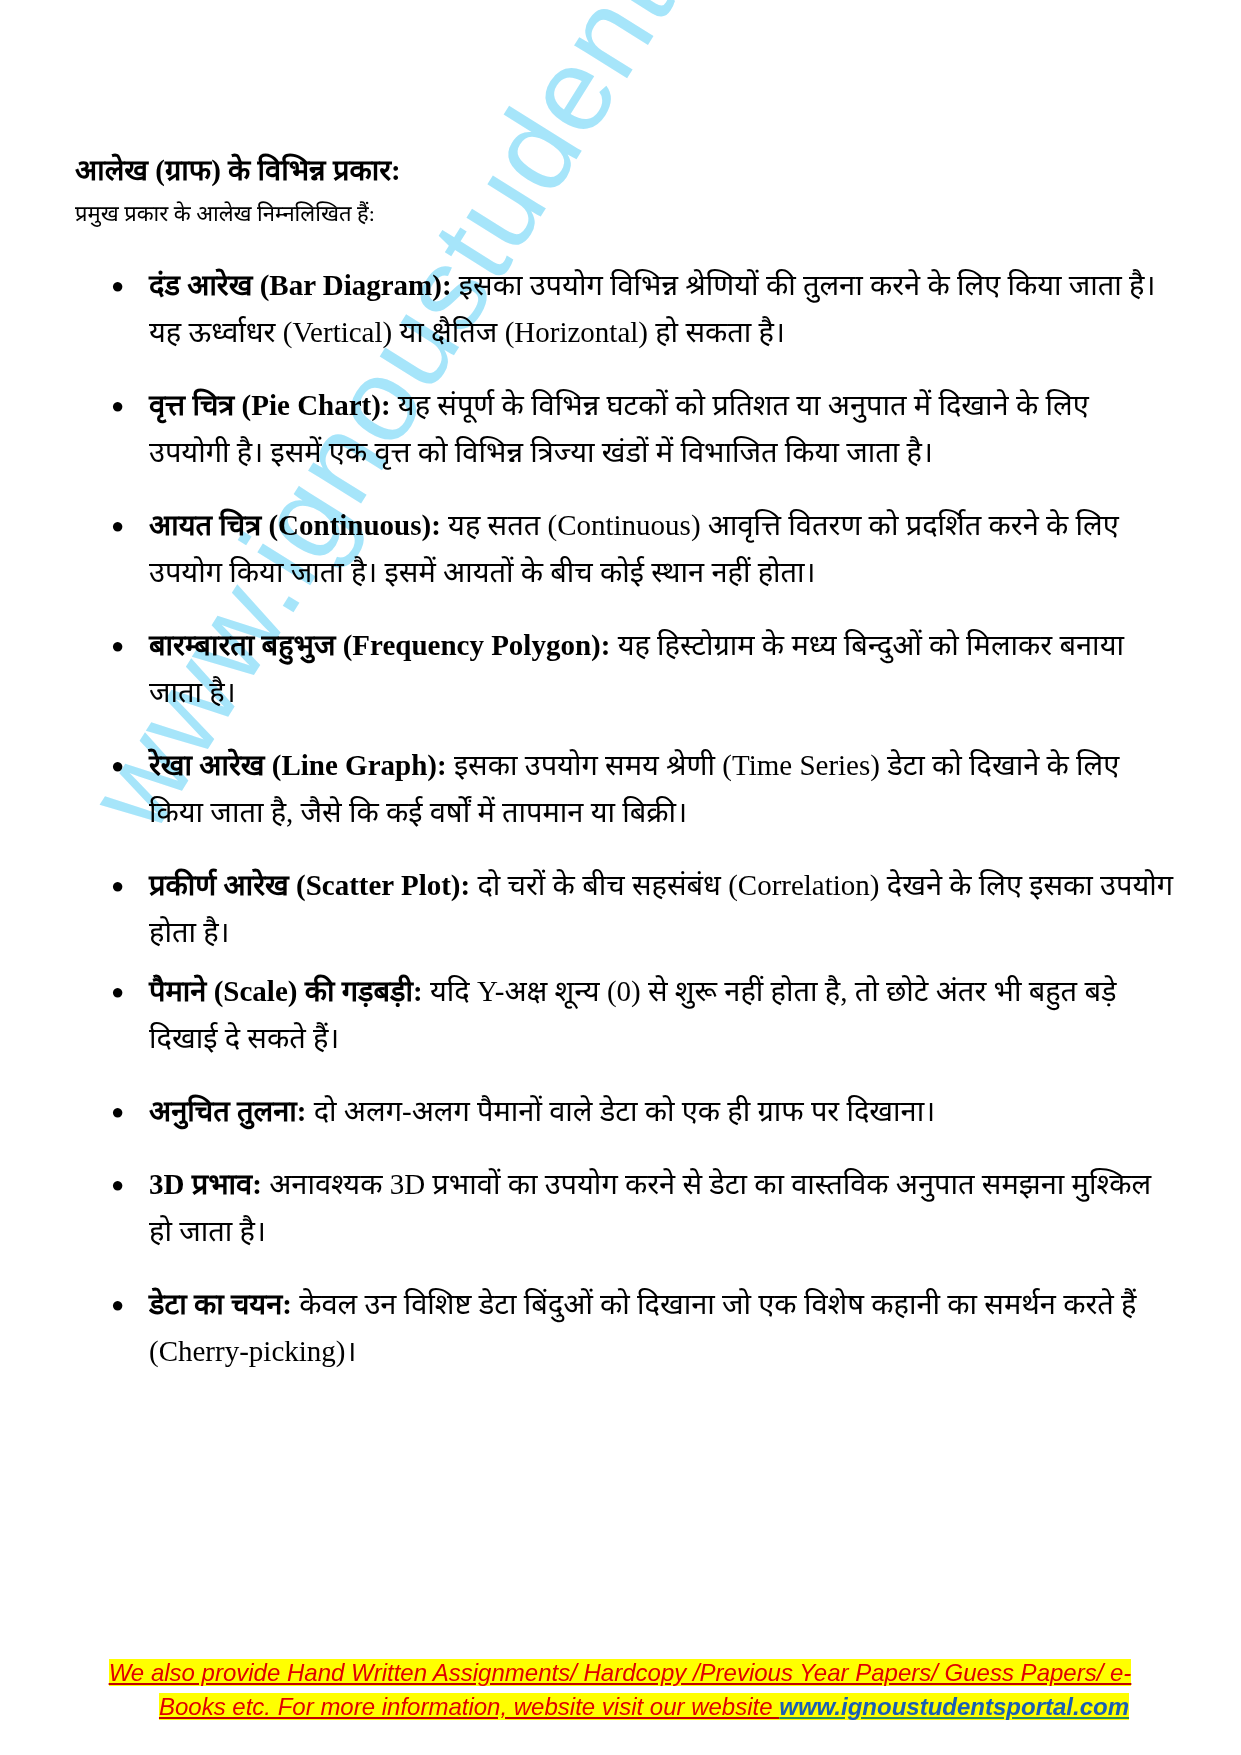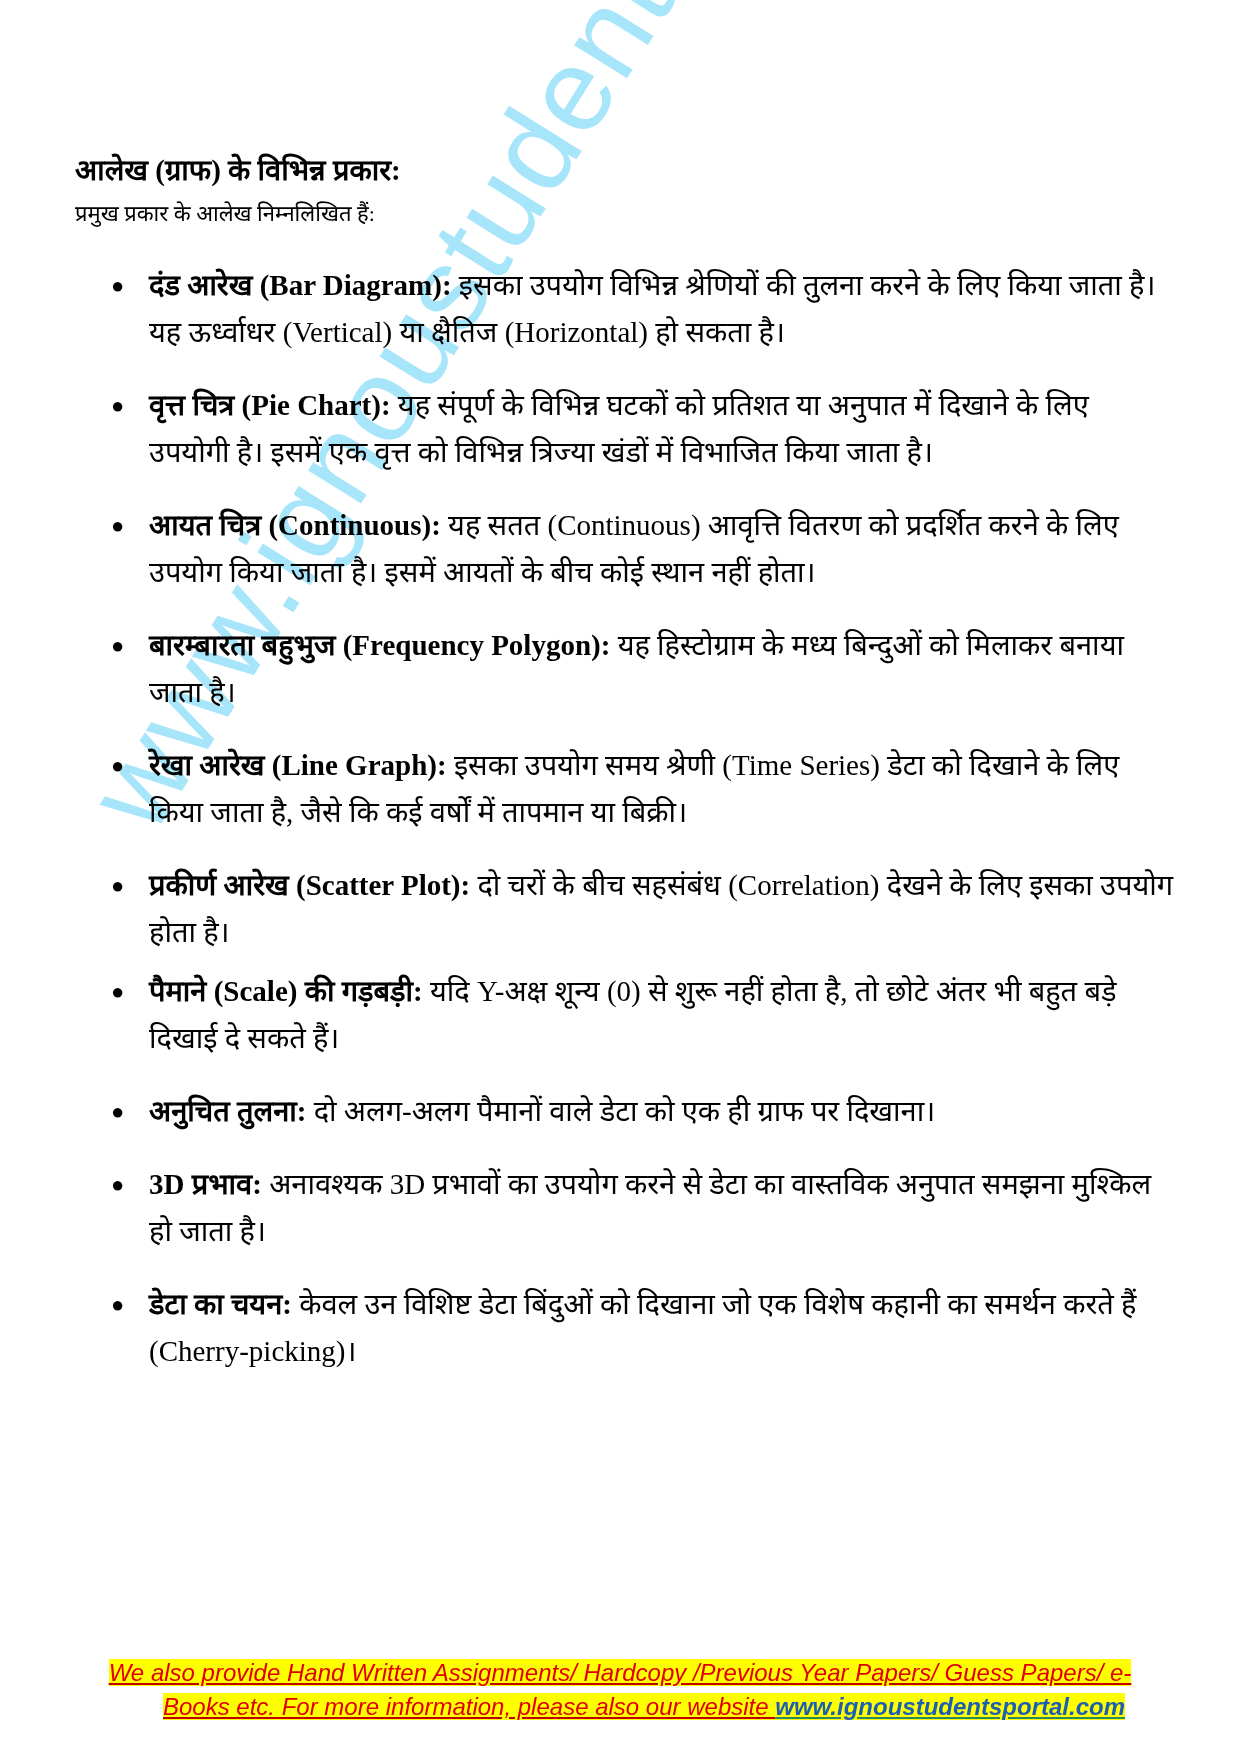--- a/index.html
+++ b/index.html
@@ -52,15 +52,15 @@
         <li><span class="bullet">●</span><b>पैमाने (Scale) की गड़बड़ी:</b><span> यदि Y-अक्ष शून्य (0) से शुरू नहीं होता है, तो छोटे अंतर भी बहुत बड़े दिखाई दे सकते हैं।</span></li>
         <li><span class="bullet">●</span><b>अनुचित तुलना:</b><span> दो अलग-अलग पैमानों वाले डेटा को एक ही ग्राफ पर दिखाना।</span></li>
         <li><span class="bullet">●</span><b>3D प्रभाव:</b><span> अनावश्यक 3D प्रभावों का उपयोग करने से डेटा का वास्तविक अनुपात समझना मुश्किल हो जाता है।</span></li>
         <li><span class="bullet">●</span><b>डेटा का चयन:</b><span> केवल उन विशिष्ट डेटा बिंदुओं को दिखाना जो एक विशेष कहानी का समर्थन करते हैं (Cherry-picking)।</span></li>
       </ul>
     </div>
   </div>
 
   <div class="footer">
     <span class="line">We also provide Hand Written Assignments/ Hardcopy /Previous Year Papers/ Guess Papers/ e-</span>
-    <span class="l2"><span class="line">Books etc. For more information, please also our website </span><a class="site">www.ignoustudentsportal.com</a></span>
+    <span class="l2"><span class="line">Books etc. For more information, website visit our website </span><a class="site">www.ignoustudentsportal.com</a></span>
   </div>
 </div>
 
 </body></html>

